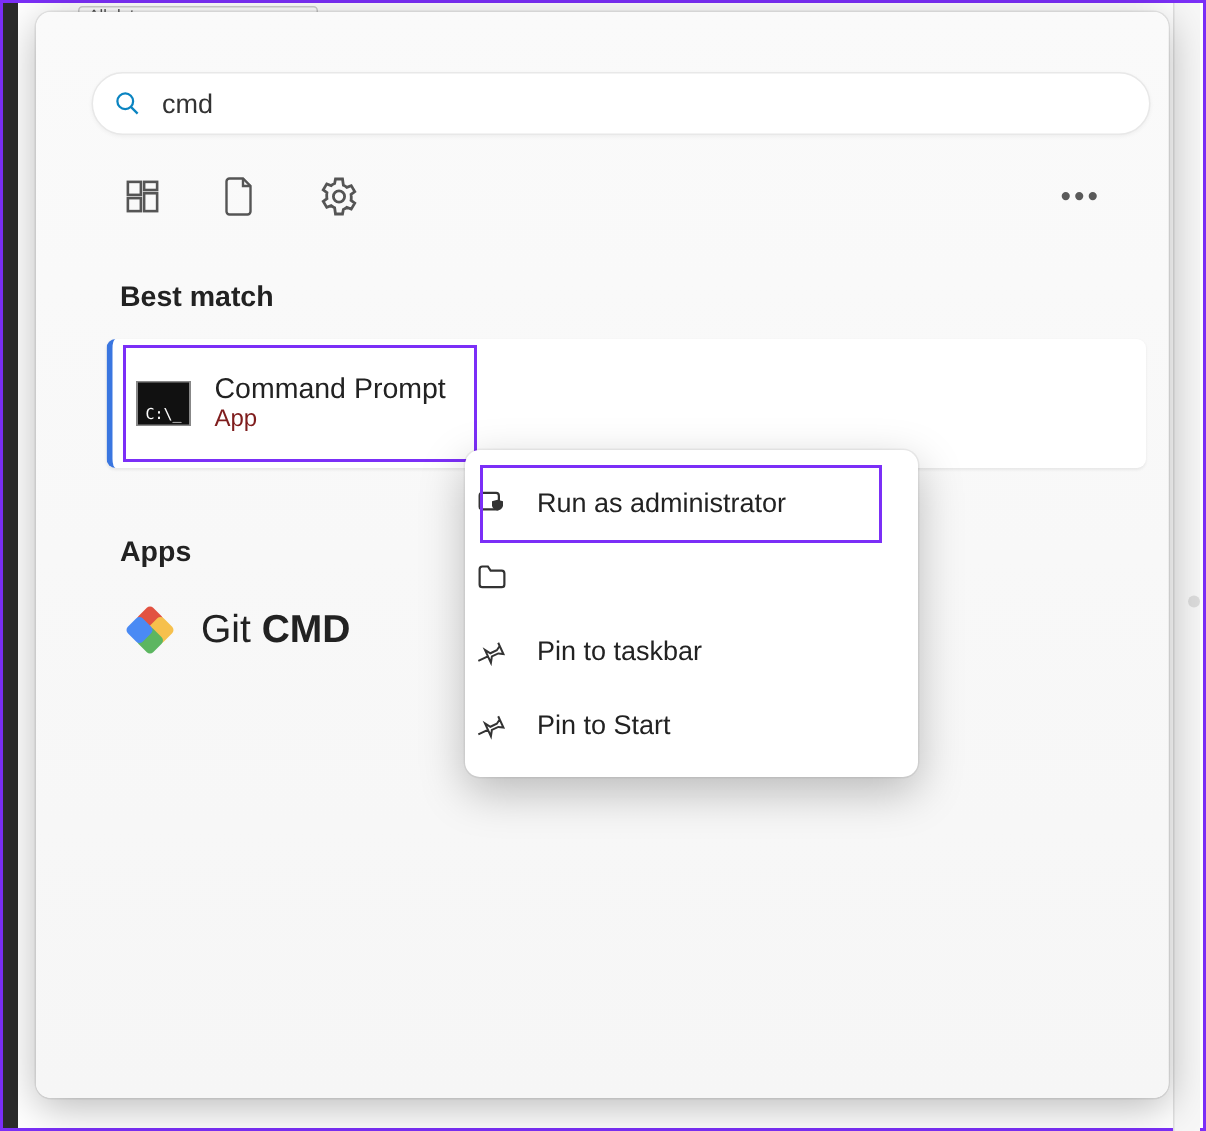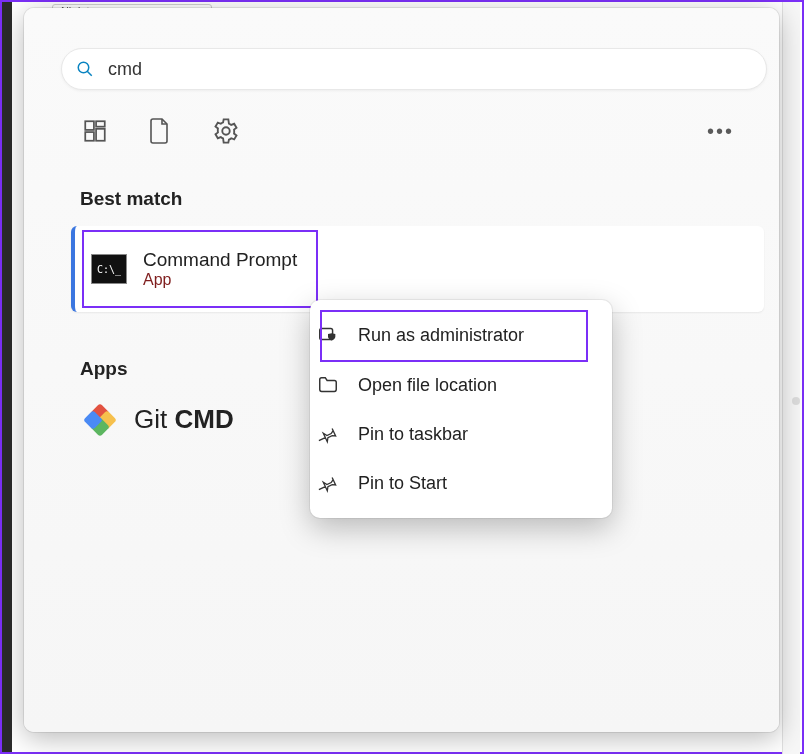--- a/index.html
+++ b/index.html
@@ -47,21 +47,21 @@
     box-shadow: 0 1px 2px rgba(0,0,0,.07);
     display: flex; align-items: center;
     padding: 0 16px;
   }
   .best-highlight {
     position: absolute; left: 58px; top: 222px; width: 236px; height: 78px;
     border: 2px solid #7b2ff7; pointer-events: none;
   }
   .cmd-icon {
     width: 36px; height: 30px; background: #111; border: 1px solid #888;
-    color: #fff; font-size: 10px; display: flex; align-items: center; padding: 1px 5px;
+    color: #fff; font-size: 10px; display: flex; align-items: flex-end; padding: 1px 5px;
     font-family: Consolas, monospace;
   }
   .best-item .texts { margin-left: 16px; display: flex; flex-direction: column; }
   .best-item .title { font-size: 19px; color: #222; }
   .best-item .sub { font-size: 16px; color: #7f1d1d; }
   .app-row {
     position: absolute; left: 62px; top: 396px; display: flex; align-items: center; gap: 20px;
   }
   .git-icon { width: 28px; height: 28px; position: relative; }
   .git-icon span { position: absolute; width: 14px; height: 14px; border-radius: 3px; transform: rotate(45deg); }
@@ -176,21 +176,20 @@
           </svg>
         </span>
         <span>Run as administrator</span>
       </div>
       <div class="ctx-item">
         <span class="ci-icon">
           <svg width="22" height="22" viewBox="0 0 24 24" fill="none" stroke="#333" stroke-width="1.6">
             <path d="M3 6a2 2 0 0 1 2-2h4l2 3h8a2 2 0 0 1 2 2v8a2 2 0 0 1-2 2H5a2 2 0 0 1-2-2V6z"></path>
           </svg>
         </span>
-        <span>Open file location</span>
       </div>
       <div class="ctx-item">
         <span class="ci-icon">
           <svg width="20" height="20" viewBox="0 0 24 24" fill="none" stroke="#333" stroke-width="1.6">
             <path d="M14 3l7 7-4 1-4 4 1 5-4-4-6 6 6-6-4-4 5 1 4-4 1-4z" transform="rotate(20 12 12)"></path>
           </svg>
         </span>
         <span>Pin to taskbar</span>
       </div>
       <div class="ctx-item">

